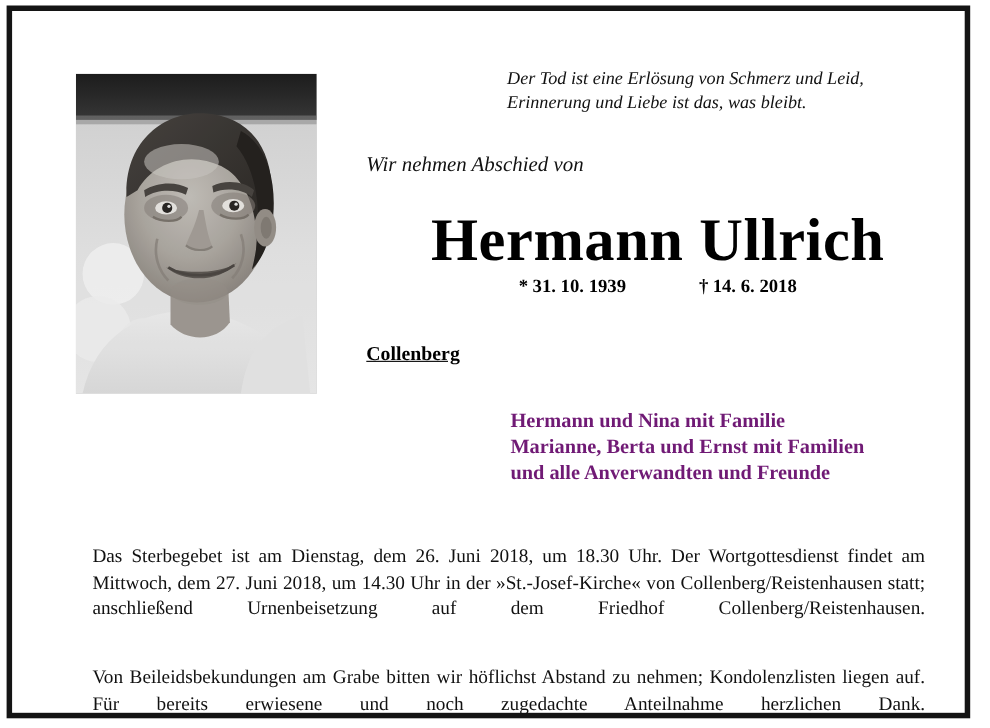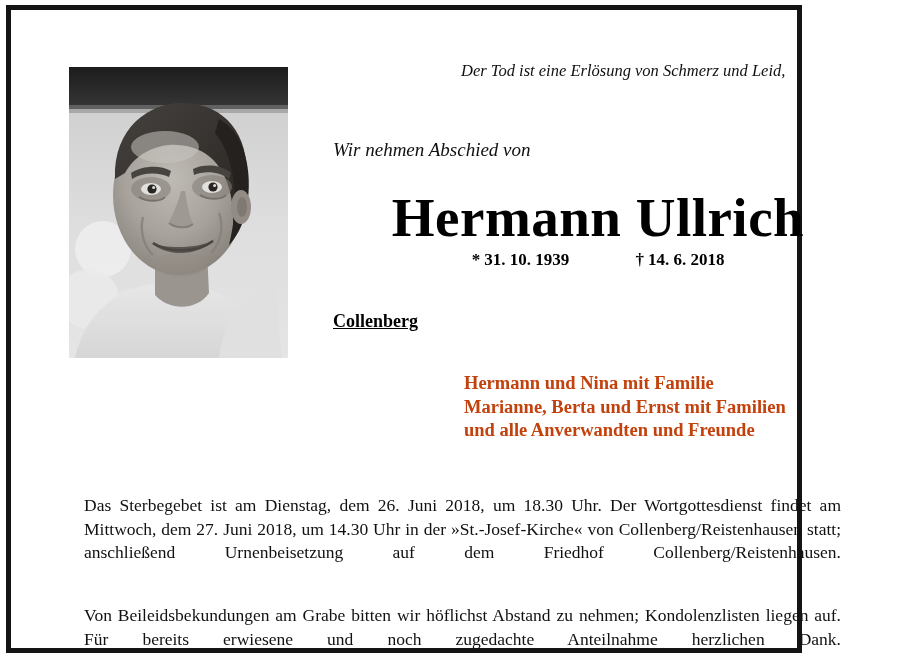--- a/index.html
+++ b/index.html
@@ -22,21 +22,21 @@
     width: 900px;
     height: 662px;
     background: #ffffff;
   }
 
   
   #frame {
     position: absolute;
     left: 6px;
     top: 5px;
-    width: 796px;
+    width: 876px;
     height: 648px;
     border: 5px solid #141414;
     box-sizing: border-box;
     background: #ffffff;
   }
 
   
   #photo {
     position: absolute;
     left: 58px;
@@ -117,21 +117,21 @@
   }
 
   
   #survivors {
     position: absolute;
     left: 453px;
     top: 362px;
     font-size: 18.5px;
     font-weight: bold;
     line-height: 23.5px;
-    color: #c2410c;
+    color: #701a75;
     white-space: nowrap;
   }
 
   
   #body-text {
     position: absolute;
     left: 57px;
     top: 468px;
     width: 789px;
     font-size: 17.5px;
@@ -240,20 +240,21 @@
         <ellipse cx="96" cy="80" rx="34" ry="16" fill="#d4d0ca" opacity="0.55"></ellipse>
 
         <g opacity="0.05">
           <rect x="0" y="0" width="219" height="291" fill="#000000"></rect>
         </g>
       </svg>
     </div>
 
     <div id="epigraph">
       <div>Der Tod ist eine Erlösung von Schmerz und Leid,</div>
+      <div>Erinnerung und Liebe ist das, was bleibt.</div>
     </div>
 
     <div id="farewell">Wir nehmen Abschied von</div>
 
     <div id="name">Hermann Ullrich</div>
 
     <div id="dates">
       <span class="birth">
         <span class="sym">*</span><span>31. 10. 1939</span>
       </span>

